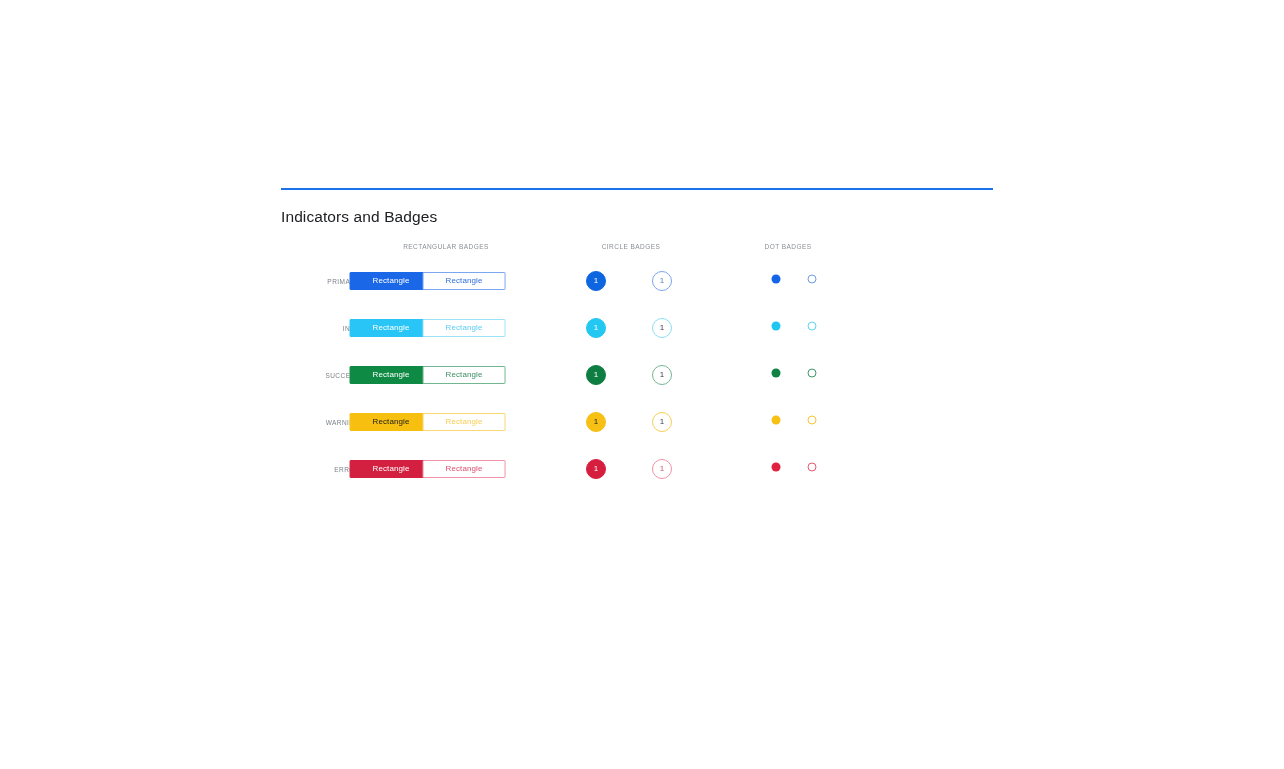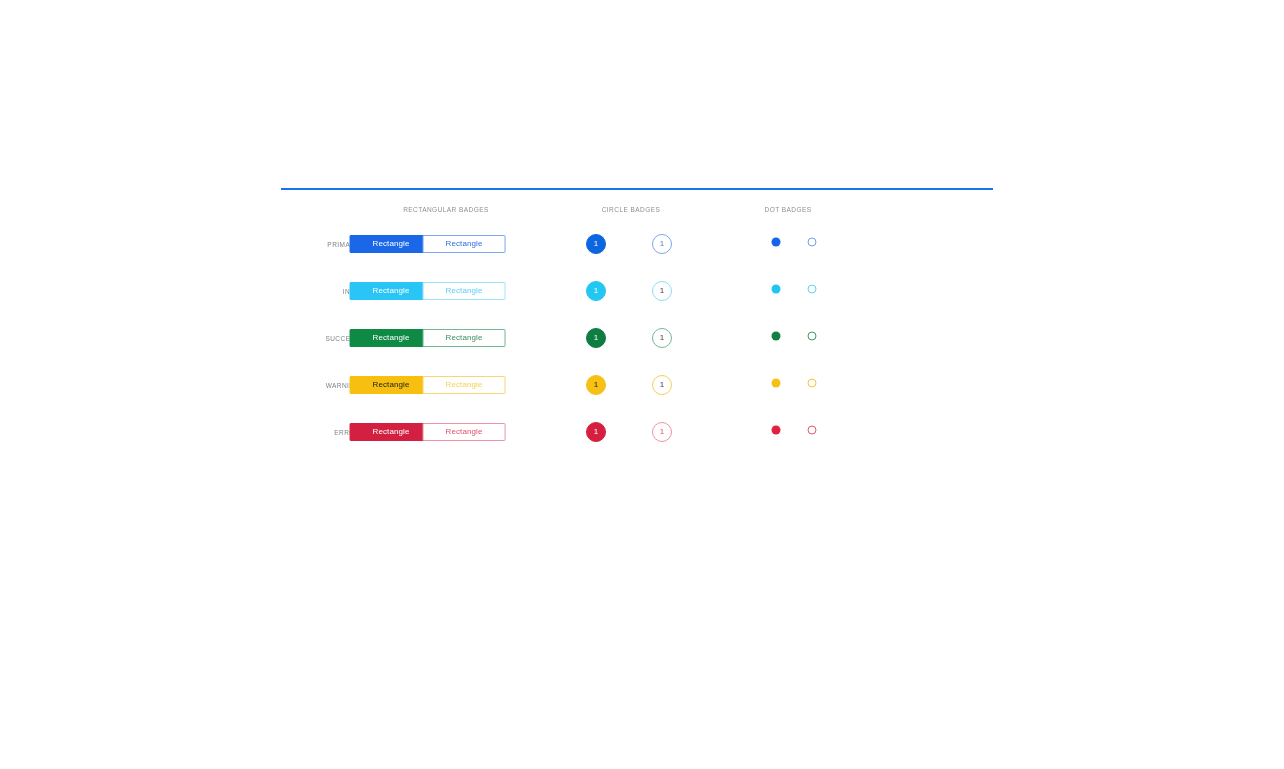--- a/index.html
+++ b/index.html
@@ -160,20 +160,21 @@
     border-style: solid;
   }
 </style>
 </head>
 <body>
 
 <div class="page">
 
   <div class="header-rule"></div>
 
+  <div class="section-title">Indicators and Badges</div>
 
   <div class="matrix">
 
     <div class="col-headers">
       <div class="col-head rect">RECTANGULAR BADGES</div>
       <div class="col-head circle">CIRCLE BADGES</div>
       <div class="col-head dot">DOT BADGES</div>
     </div>
 
     <div id="rows-container">

